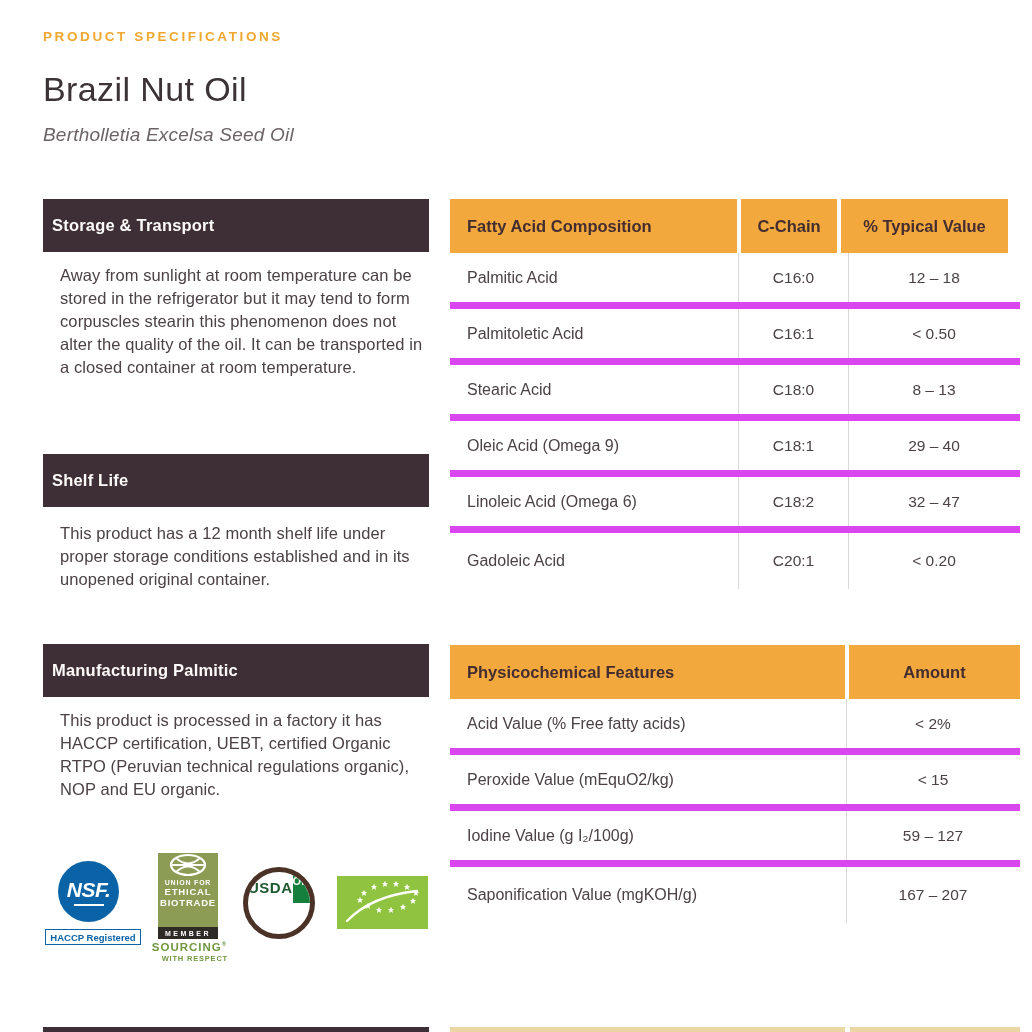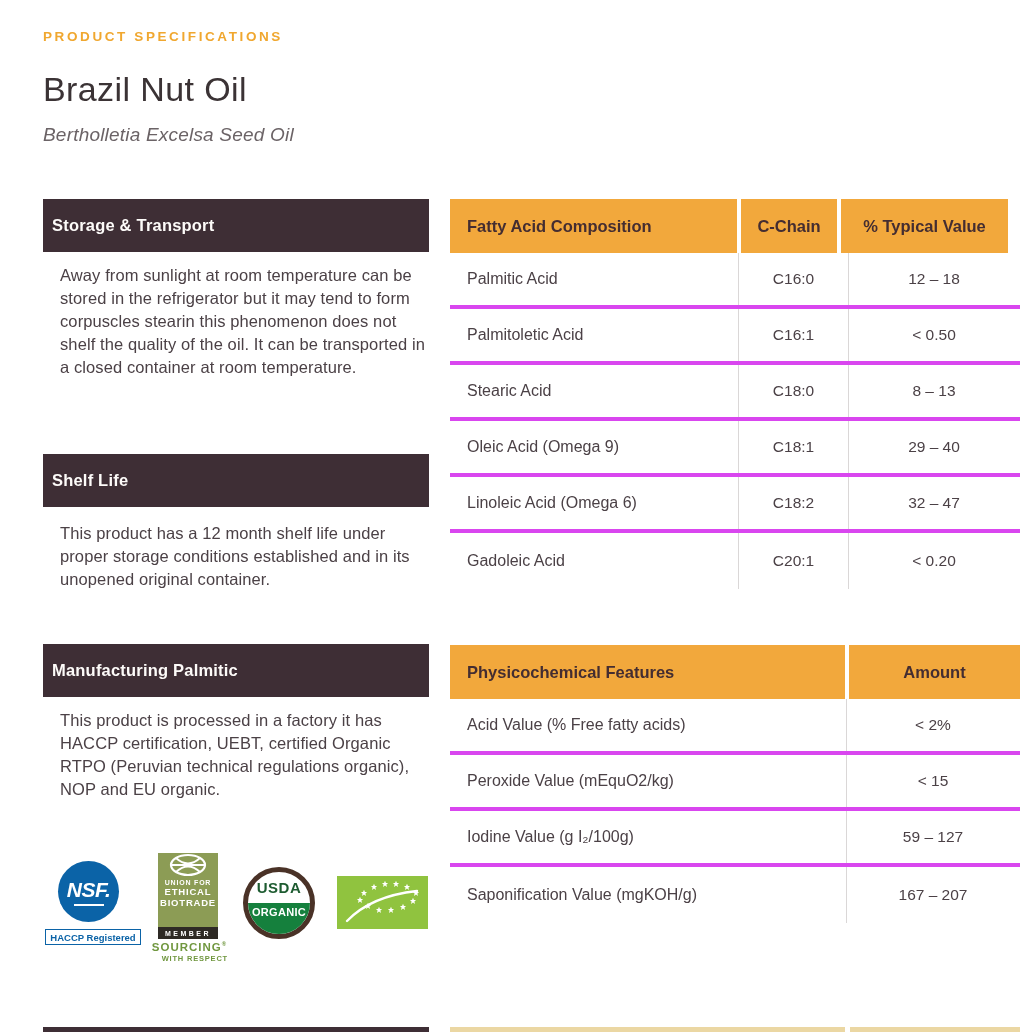--- a/index.html
+++ b/index.html
@@ -23,21 +23,21 @@
 
   
   .t-header { position:absolute; left:450px; width:570px; height:54px; display:flex; }
   .t-header .hcell { background:#F2A83C; color:#442D31; font-weight:bold; font-size:16.5px;
                      display:flex; align-items:center; }
   .t-header .hgap { width:4px; background:#fff; }
   .hc-left { justify-content:flex-start; padding-left:17px; }
   .hc-center { justify-content:center; }
 
   .t-body { position:absolute; left:450px; width:570px; }
-  .t-row { display:flex; height:56px; border-bottom:4px solid #d946ef; }
+  .t-row { display:flex; height:56px; border-bottom:7px solid #d946ef; }
   .t-row.last { border-bottom:none; }
   .t-row .cell { display:flex; align-items:center; font-size:16px; color:#4B4146; }
   .t-row .name { padding-left:17px; justify-content:flex-start; border-right:1px solid #DAD7D7; }
   .t-row .mid  { justify-content:center; border-right:1px solid #DAD7D7; font-size:15.5px; }
   .t-row .val  { justify-content:center; font-size:15.5px; }
 
   .fa-name { width:289px; } .fa-chain { width:110px; } .fa-val { width:170px; }
   .pc-name { width:397px; } .pc-val { width:172px; }
 
   
@@ -59,41 +59,41 @@
   .uebt-box .u2 { color:#fff; font-size:9.5px; font-weight:bold; letter-spacing:0.8px; line-height:11px; }
   .uebt-member { margin-top:auto; width:100%; height:12px; background:#2E2A25; color:#fff; font-size:7px;
                  font-weight:bold; letter-spacing:2.5px; display:flex; align-items:center; justify-content:center; }
   .uebt-sourcing { position:absolute; left:150px; top:941px; width:78px; text-align:center;
                    color:#70973F; font-size:11.5px; font-weight:bold; letter-spacing:1px; }
   .uebt-sourcing sup { font-size:6px; letter-spacing:0; }
   .uebt-respect { position:absolute; left:150px; top:954px; width:78px; text-align:right;
                   color:#70973F; font-size:7.5px; font-weight:bold; letter-spacing:0.8px; }
 
   .usda-circle { position:absolute; left:243px; top:867px; width:72px; height:72px; border-radius:50%;
-                 border:5px solid #4A3227; overflow:hidden; display:flex; flex-direction:column; background:#fff; }
+                 border:5px solid #4A3227; overflow:hidden; display:flex; flex-direction:row; background:#fff; }
   .usda-top { height:50%; display:flex; align-items:center; justify-content:center;
               color:#1D5B30; font-weight:bold; font-size:15px; letter-spacing:0.5px; }
   .usda-bottom { height:50%; background:#15803d; display:flex; align-items:flex-start; justify-content:center;
                  color:#fff; font-weight:bold; font-size:11px; letter-spacing:0.3px; padding-top:3px; }
 
   .eu-box { position:absolute; left:337px; top:876px; width:91px; height:53px; background:#90C33F; }
 </style>
 </head>
 <body>
 
 <div class="page">
 
   <div class="eyebrow">PRODUCT SPECIFICATIONS</div>
   <div class="title">Brazil Nut Oil</div>
   <div class="subtitle">Bertholletia Excelsa Seed Oil</div>
 
   <div class="sec-header" style="top:199px;">
     <span>Storage &amp; Transport</span>
   </div>
-  <div class="sec-body" style="top:264px;">Away from sunlight at room temperature can be stored in the refrigerator but it may tend to form corpuscles stearin this phenomenon does not shelf the quality of the oil. It can be transported in a closed container at room temperature.</div>
+  <div class="sec-body" style="top:264px;">Away from sunlight at room temperature can be stored in the refrigerator but it may tend to form corpuscles stearin this phenomenon does not alter the quality of the oil. It can be transported in a closed container at room temperature.</div>
 
   <div class="sec-header" style="top:454px;">
     <span>Shelf Life</span>
   </div>
   <div class="sec-body" style="top:522px;">This product has a 12 month shelf life under proper storage conditions established and in its unopened original container.</div>
 
   <div class="sec-header" style="top:644px;">
     <span>Manufacturing Palmitic</span>
   </div>
   <div class="sec-body" style="top:709px;">This product is processed in a factory it has HACCP certification, UEBT, certified Organic RTPO (Peruvian technical regulations organic), NOP and EU organic.</div>

